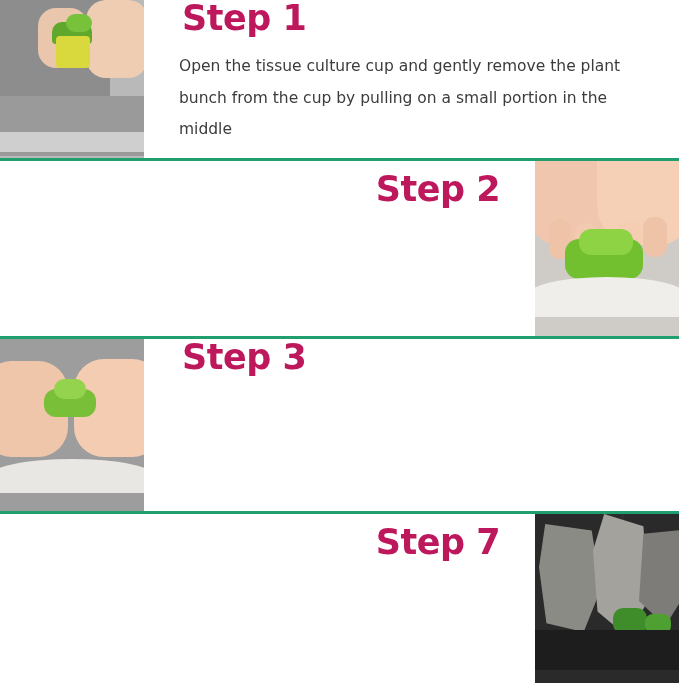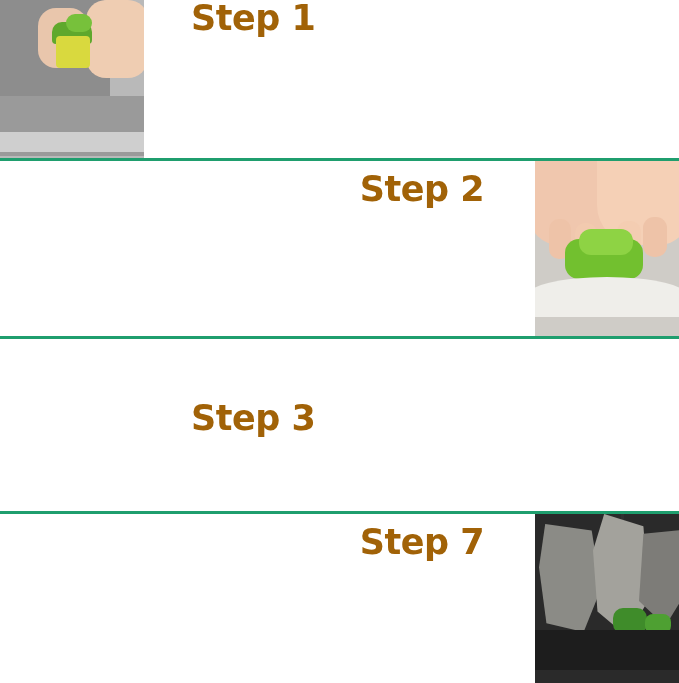--- a/index.html
+++ b/index.html
@@ -21,21 +21,21 @@
   }
 
   .step {
     position: relative;
     width: 679px;
     box-sizing: border-box;
     display: flex;
     align-items: stretch;
   }
   .step.left-img { flex-direction: row; }
-  .step.right-img { flex-direction: row-reverse; gap: 16px; }
+  .step.right-img { flex-direction: row-reverse; }
 
   .divider {
     width: 679px;
     height: 3px;
     background: #1f9e6e;
   }
 
   .photo {
     width: 144px;
     flex: 0 0 144px;
@@ -53,22 +53,22 @@
     justify-content: flex-start;
   }
   .step.left-img .text-col { text-align: left; padding-left: 35px; padding-right: 20px; }
   .step.right-img .text-col { text-align: right; padding-right: 35px; padding-left: 20px; }
 
   .step-title {
     font-size: 35px;
     font-weight: bold;
     letter-spacing: -0.5px;
     line-height: 1.05;
-    margin: 0 0 14px 12px;
-    color: #a16207;
+    margin: 0 0 14px 3px;
+    color: #be185d;
   }
   .step.left-img .step-title { margin-top: 0px; }
   .step.right-img .step-title { margin-top: 10px; }
 
   .step-body {
     font-size: 15.5px;
     line-height: 2.05;
     color: #3c3c3c;
     margin: 0;
     max-width: 470px;
@@ -133,20 +133,21 @@
         <div class="p1-armL"></div>
         <div class="p1-armR"></div>
         <div class="p1-plant"></div>
         <div class="p1-cup"></div>
         <div class="p1-plant2"></div>
         <div class="p1-white"></div>
       </div>
     </div>
     <div class="text-col">
       <h2 class="step-title">Step 1</h2>
+      <p class="step-body">Open the tissue culture cup and gently remove the plant bunch from the cup by pulling on a small portion in the middle</p>
     </div>
   </div>
 
   <div class="divider"></div>
 
   <div class="step right-img" style="height:175px;">
     <div class="photo">
       <div class="ph-inner">
         <div class="p2-bg"></div>
         <div class="p2-handL"></div>
@@ -160,21 +161,21 @@
         <div class="p2-bowl"></div>
       </div>
     </div>
     <div class="text-col">
       <h2 class="step-title">Step 2</h2>
     </div>
   </div>
 
   <div class="divider"></div>
 
-  <div class="step left-img" style="height:172px;align-items:center;">
+  <div class="step left-img" style="height:172px;">
     <div class="photo">
       <div class="ph-inner">
         <div class="p3-bg"></div>
         <div class="p3-handL"></div>
         <div class="p3-handR"></div>
         <div class="p3-plant"></div>
         <div class="p3-plant2"></div>
         <div class="p3-white"></div>
       </div>
     </div>

